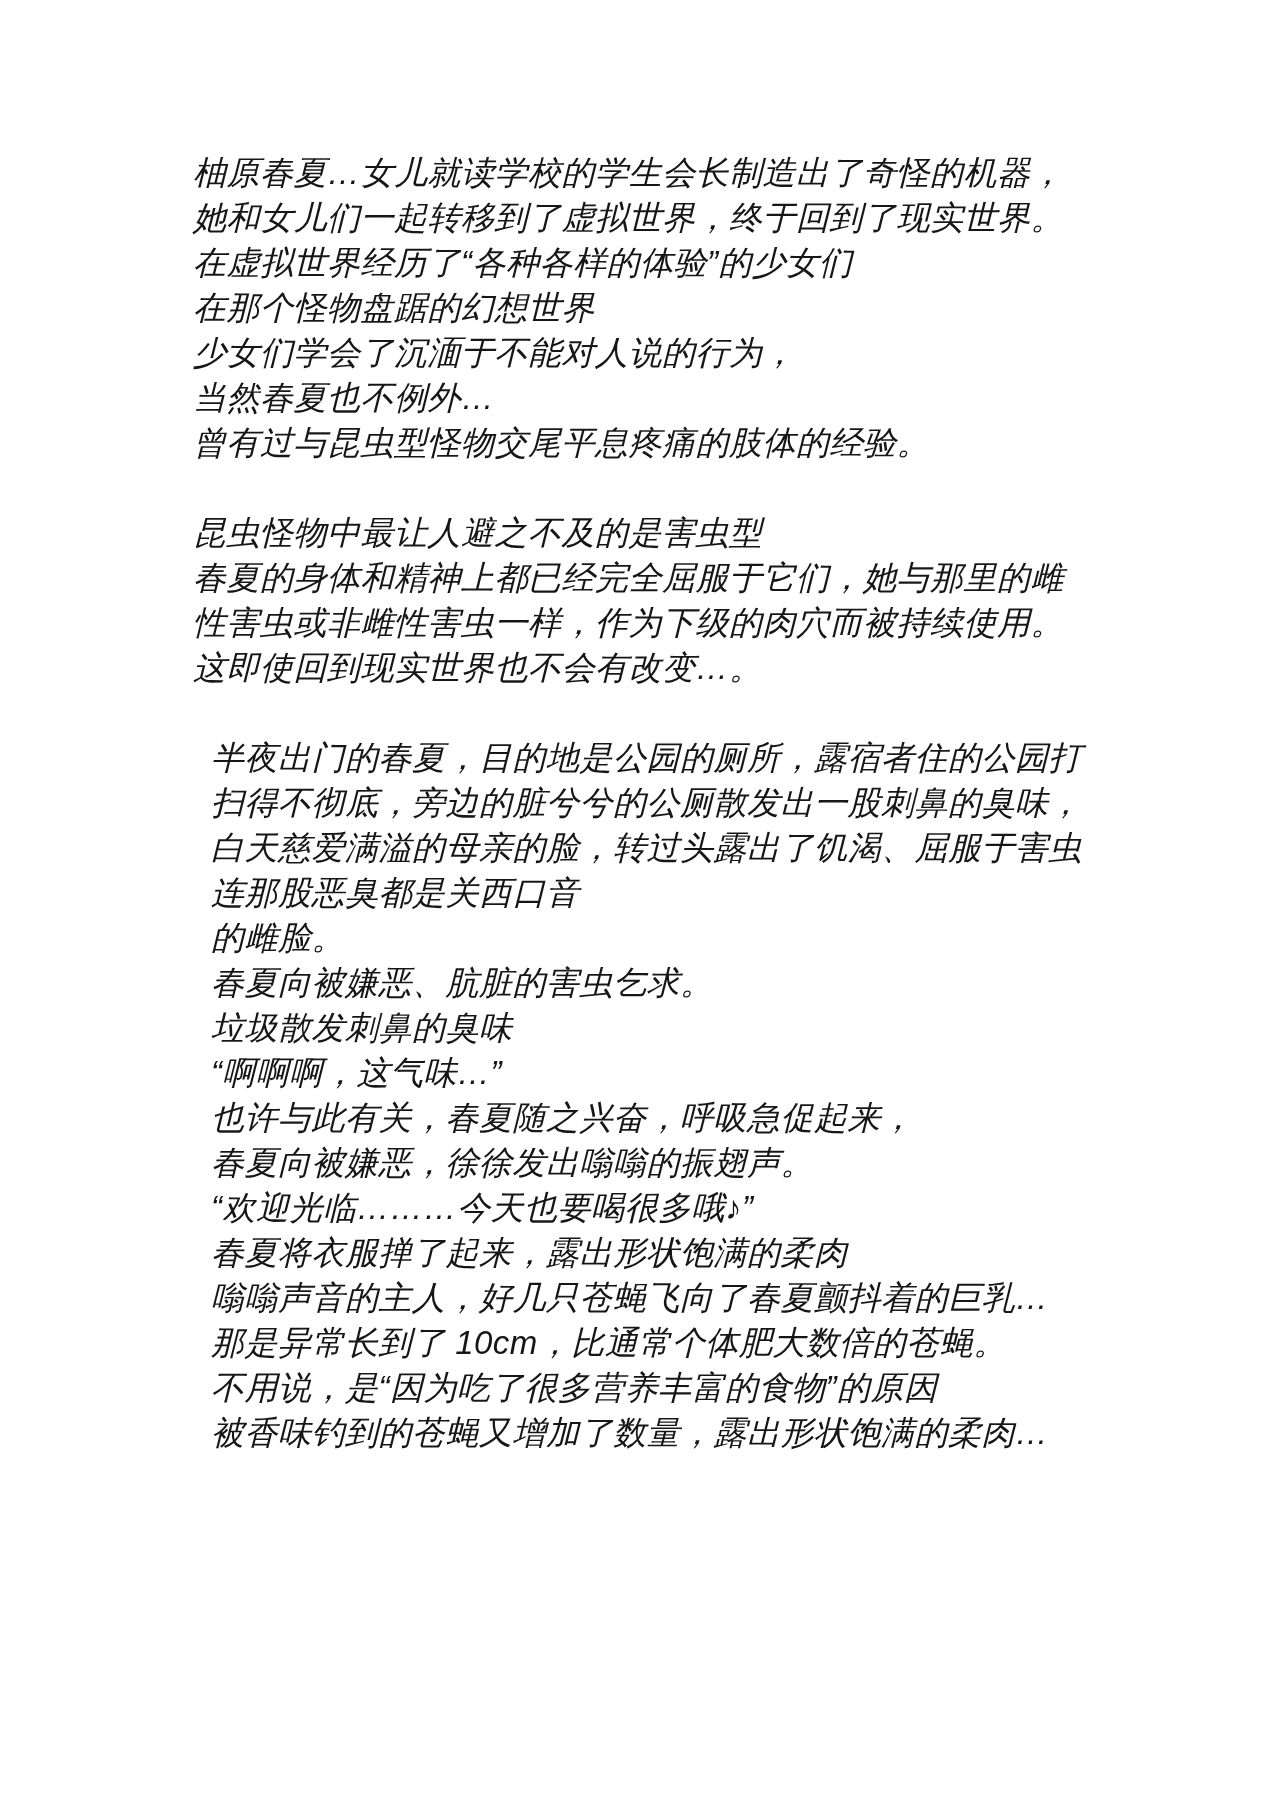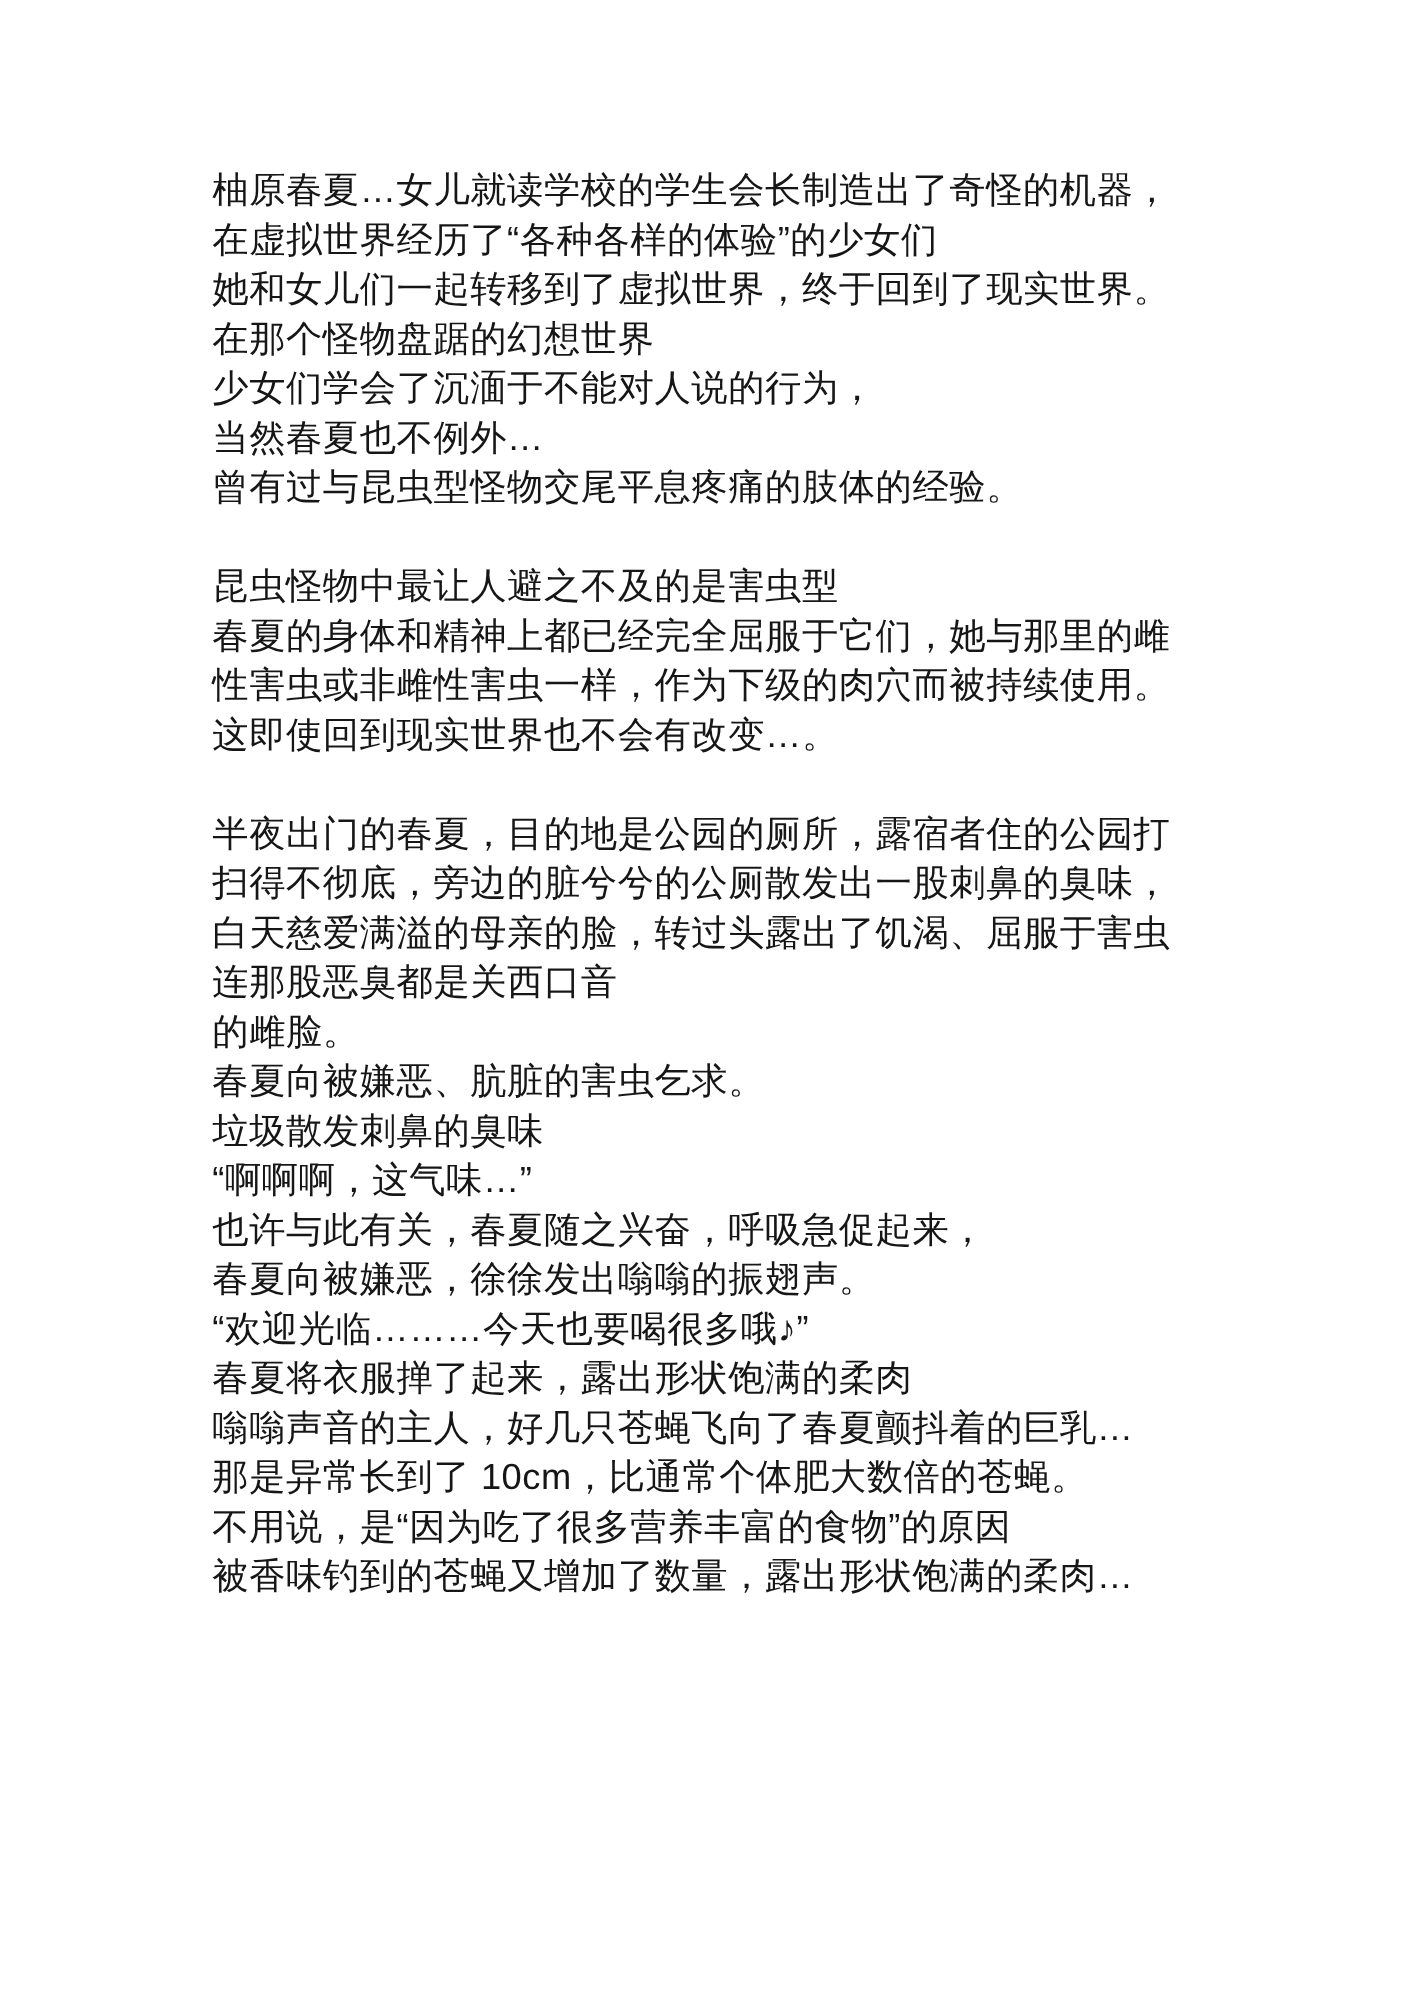--- a/index.html
+++ b/index.html
@@ -1,15 +1,15 @@
 <!DOCTYPE html>
 <html><head>
 <meta charset="utf-8">
 <style>
-  * { margin: 0; padding: 0; box-sizing: border-box; }
+  * { margin: 0; padding: 0; box-sizing: border-box; font-style: italic; }
   html, body {
     width: 1280px;
     height: 1811px;
     background: #ffffff;
     overflow: hidden;
     font-family: "Liberation Sans", sans-serif;
   }
   .page {
     position: relative;
     width: 1280px;
@@ -23,35 +23,35 @@
     width: 1010px;
     color: #161616;
     font-size: 33px;
     line-height: 45px;
     font-weight: 400;
     letter-spacing: 0.5px;
   }
   .paragraph {
     margin-bottom: 45px; 
   }
-  .paragraph:last-child { margin-bottom: 0; }
+  .paragraph:last-child { margin-bottom: 0; margin-left: 18px; }
   .line {
     white-space: nowrap;
     height: 45px;
   }
 </style>
 </head>
 <body>
 
 <div class="page">
   <div class="text-block" style="color: rgb(22, 22, 22);">
       <div class="paragraph">
         <div class="line">柚原春夏…女儿就读学校的学生会长制造出了奇怪的机器，</div>
+        <div class="line">她和女儿们一起转移到了虚拟世界，终于回到了现实世界。</div>
         <div class="line">在虚拟世界经历了“各种各样的体验”的少女们</div>
-        <div class="line">她和女儿们一起转移到了虚拟世界，终于回到了现实世界。</div>
         <div class="line">在那个怪物盘踞的幻想世界</div>
         <div class="line">少女们学会了沉湎于不能对人说的行为，</div>
         <div class="line">当然春夏也不例外…</div>
         <div class="line">曾有过与昆虫型怪物交尾平息疼痛的肢体的经验。</div>
       </div>
       <div class="paragraph">
         <div class="line">昆虫怪物中最让人避之不及的是害虫型</div>
         <div class="line">春夏的身体和精神上都已经完全屈服于它们，她与那里的雌</div>
         <div class="line">性害虫或非雌性害虫一样，作为下级的肉穴而被持续使用。</div>
         <div class="line">这即使回到现实世界也不会有改变…。</div>

